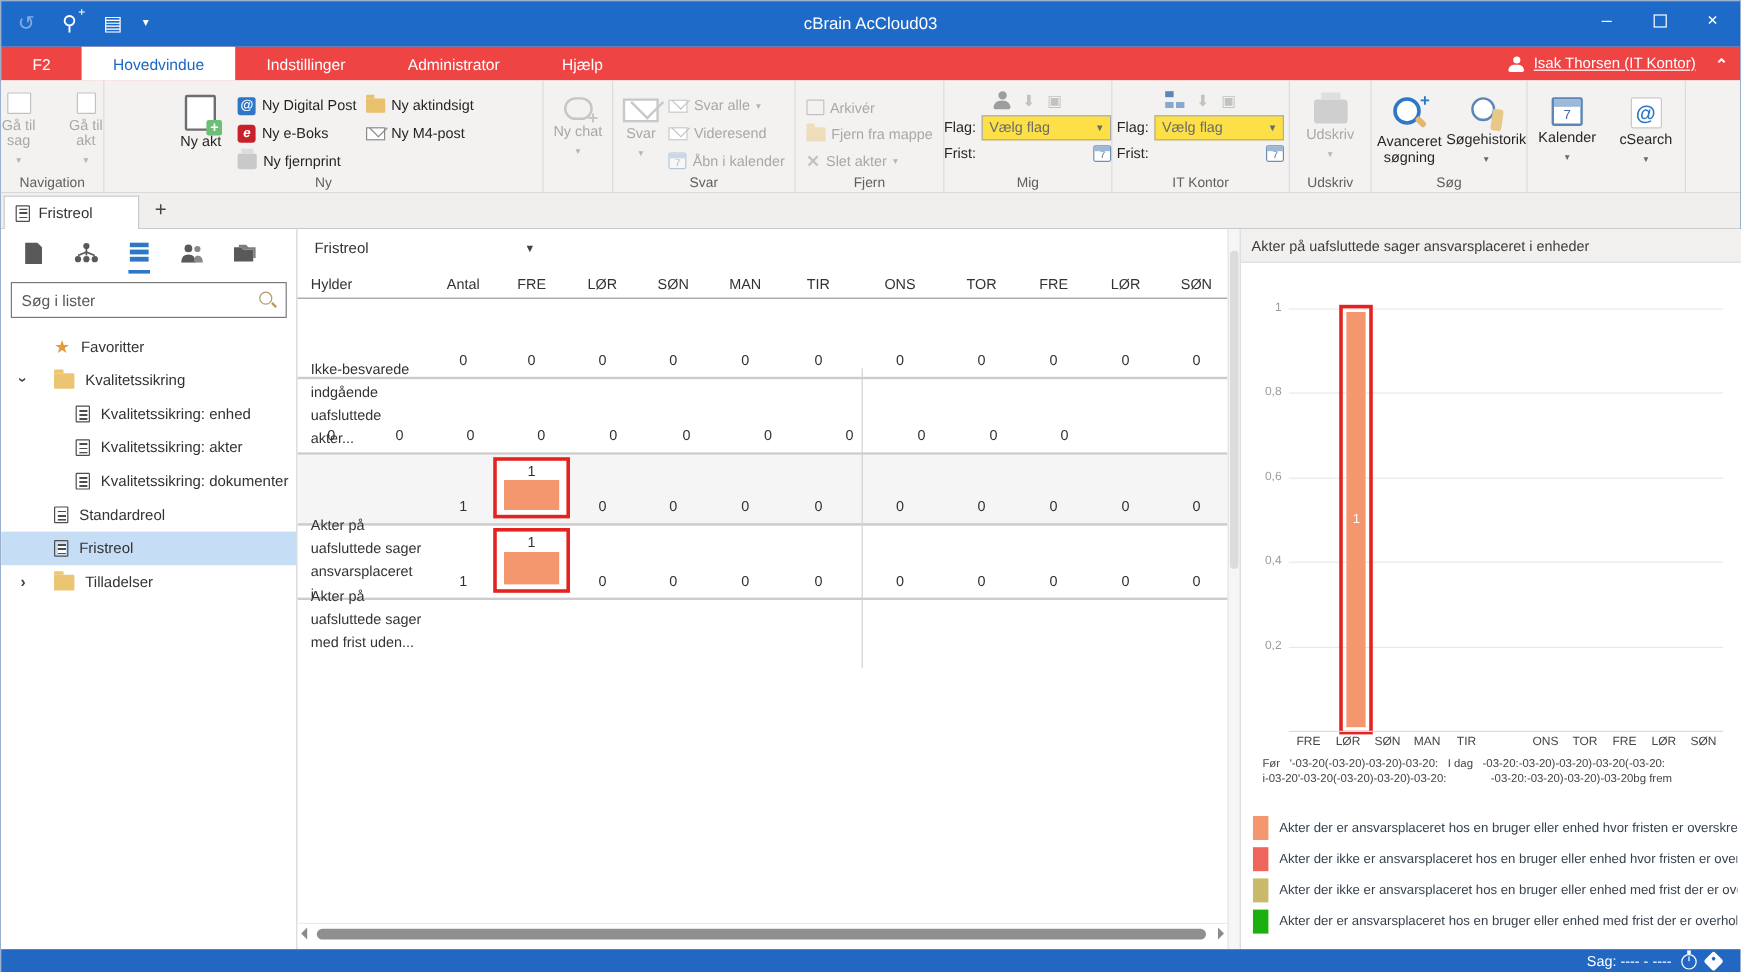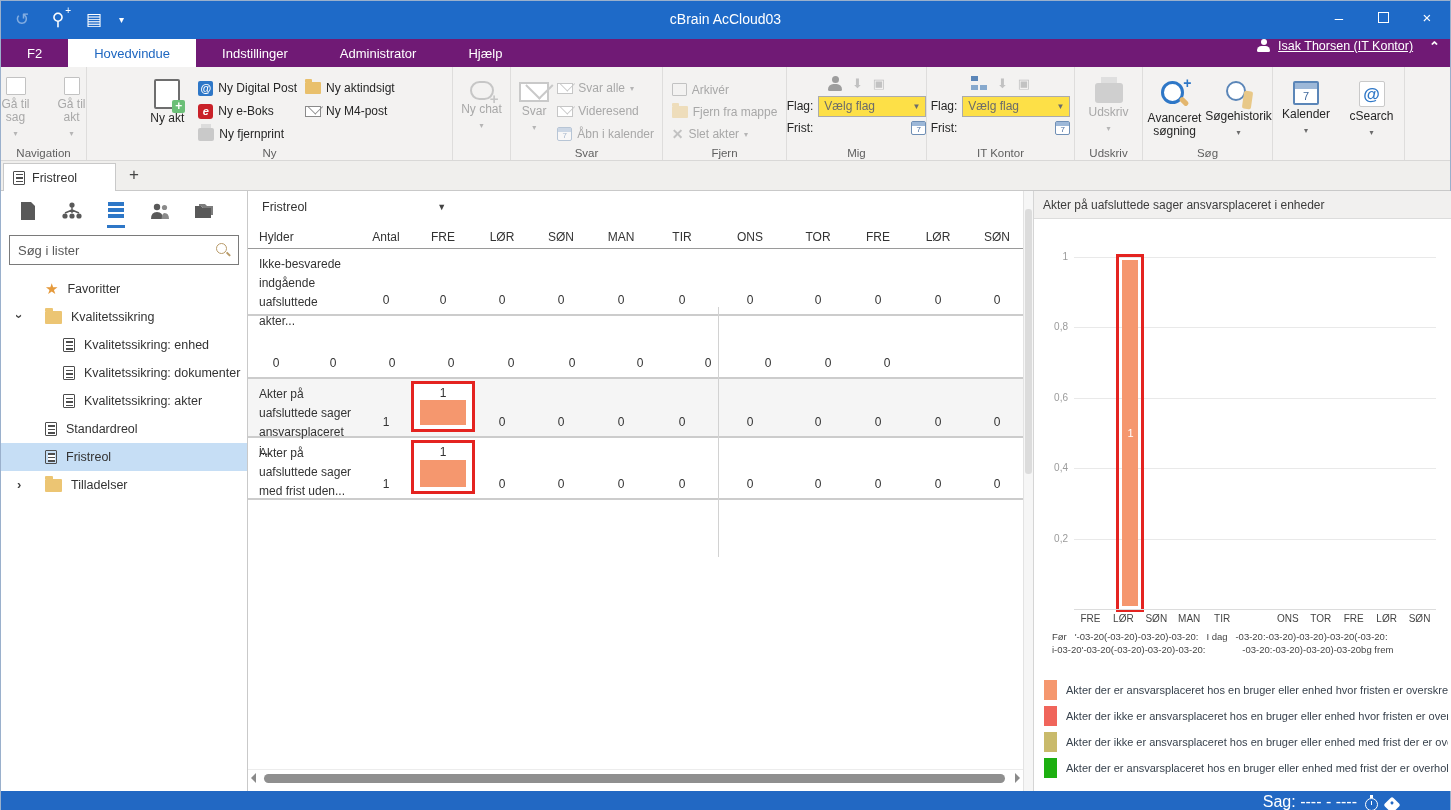--- a/index.html
+++ b/index.html
@@ -11,24 +11,24 @@
   #app-title { position:absolute; left:0; right:0; top:10px; text-align:center; font-size:14px; color:#fff; }
   .qa-icons { position:absolute; left:10px; top:7px; display:flex; align-items:center; gap:14px; }
   .qa { width:22px; height:22px; display:flex; align-items:center; justify-content:center; font-size:17px; color:#fff; }
   .qa.dim { color:rgba(255,255,255,.45); }
   .qa-caret { font-size:10px; color:#fff; }
   .win-btns { position:absolute; right:8px; top:4px; display:flex; gap:14px; }
   .win-btn { width:30px; height:24px; display:flex; align-items:center; justify-content:center; color:#fff; font-size:15px; }
   .wb-box { width:11px; height:11px; border:1.5px solid #fff; }
 
   
-  #menubar { position:absolute; left:0; top:38px; width:100%; height:28px; background:#701a75; display:flex; align-items:stretch; }
+  #menubar { position:absolute; left:0; top:38px; width:100%; height:28px; background:#ef4444; display:flex; align-items:stretch; }
   .menu-tab { padding:0 26px; display:flex; align-items:center; color:#fff; font-size:13px; cursor:default; }
   .menu-tab.active { background:#fff; color:#1d66c0; }
-  #menubar-right { position:absolute; right:10px; top:0; height:28px; display:flex; gap:8px; color:#fff; }
+  #menubar-right { position:absolute; right:10px; top:0; height:28px; display:flex; align-items:center; gap:8px; color:#fff; }
   #user-link { font-size:12.5px; color:#fff; text-decoration:underline; }
   .person-glyph { width:13px; height:13px; position:relative; }
   .person-glyph::before { content:""; position:absolute; left:3.5px; top:0; width:6px; height:6px; border-radius:50%; background:#fff; }
   .person-glyph::after { content:""; position:absolute; left:0; bottom:0; width:13px; height:6px; border-radius:6px 6px 2px 2px; background:#fff; }
   #ribbon-collapse { font-size:13px; font-weight:bold; color:#fff; margin-left:8px; }
 
   
   #ribbon { position:absolute; left:0; top:66px; width:100%; height:94px; background:#f3f2f1; border-bottom:1px solid #d9d8d7; display:flex; }
   .rgroup { position:relative; height:100%; border-right:1px solid #dedddc; padding:4px 4px 16px 4px; display:flex; justify-content:center; }
   .rgroup-label { position:absolute; left:0; right:0; bottom:1px; text-align:center; font-size:11.5px; color:#5f5f5f; }
@@ -127,21 +127,21 @@
   
   #list-selector { height:32px; display:flex; align-items:center; padding-left:14px; font-size:12.5px; color:#333; }
   #list-selector .sel-caret { margin-left:130px; font-size:9px; color:#444; }
   #thead { display:flex; height:26px; align-items:flex-end; border-bottom:1px solid #9a9a9a; font-size:12px; color:#333; padding-bottom:4px; }
   .hc { text-align:center; flex:none; }
   .hc.name { text-align:left; padding-left:11px; }
   #tbody { position:relative; }
   .drow { display:flex; border-bottom:2px solid #cccccc; position:relative; }
   .drow.shaded { background:#f5f5f5; }
   .cell { flex:none; position:relative; }
-  .cell-name { font-size:12px; color:#333; line-height:19px; padding:6px 2px 4px 11px; }
+  .cell-name { font-size:12px; color:#333; line-height:19px; padding:6px 2px 4px 11px;margin-top:44px; }
   .cell-num { display:flex; align-items:flex-end; justify-content:center; font-size:12px; color:#333; padding-bottom:7px; }
   .hl-box { position:absolute; left:50%; transform:translateX(-50%); top:2px; bottom:4px; width:64px; border:3px solid #e42320; background:#fff; display:flex; flex-direction:column; align-items:center; justify-content:space-between; padding:2px 0 4px 0; }
   .hl-val { font-size:12px; color:#333; }
   .hl-bar { width:46px; height:27px; background:#f5976e; }
   #col-divider { position:absolute; left:470px; top:58px; width:1px; height:250px; background:#d2d2d2; }
 
   
   #hscroll { position:absolute; left:0; bottom:4px; width:775px; height:18px; background:#fff; border-top:1px solid #ececec; }
   #hs-thumb { position:absolute; left:16px; right:18px; top:4px; height:9px; background:#8f8f8f; border-radius:4.5px; }
   .hs-arrow { position:absolute; top:3px; width:0; height:0; border:5px solid transparent; }
@@ -159,21 +159,21 @@
   .bar-hl { position:absolute; left:0; right:0; top:-3px; bottom:-3px; border:3px solid #e42320; }
   .bar-fill { position:absolute; left:3px; right:3px; top:3px; bottom:3px; background:#f5976e; display:flex; align-items:center; justify-content:center; color:#fff; font-size:11px; }
   .xtick { position:absolute; top:394px; transform:translateX(-50%); font-size:10px; color:#444; }
   .xsub { position:absolute; left:18px; right:2px; font-size:9.5px; color:#444; white-space:pre; overflow:hidden; }
   #legend { position:absolute; left:10px; top:486px; right:4px; }
   .leg-item { display:flex; align-items:center; gap:9px; height:26px; overflow:hidden; }
   .leg-chip { width:13px; height:20px; flex:none; }
   .leg-text { font-size:11px; color:#38424d; white-space:nowrap; overflow:hidden; }
 
   
-  #statusbar { position:absolute; left:0; top:790px; width:100%; height:20px; background:#2268c3; color:#fff; display:flex; align-items:flex-end; justify-content:flex-end; gap:8px; padding-right:52px; font-size:16px; }
+  #statusbar { position:absolute; left:0; top:790px; width:100%; height:20px; background:#2268c3; color:#fff; display:flex; align-items:center; justify-content:flex-end; gap:8px; padding-right:16px; font-size:12px; }
   .ic-stopwatch { width:13px; height:13px; border:1.5px solid #fff; border-radius:50%; position:relative; }
   .ic-stopwatch::before { content:""; position:absolute; left:4px; top:-4px; width:2.5px; height:3px; background:#fff; }
   .ic-stopwatch::after { content:""; position:absolute; left:4.5px; top:1.5px; width:1.5px; height:4px; background:#fff; }
   .ic-tag { width:12px; height:12px; background:#fff; border-radius:2px; transform:rotate(45deg); position:relative; }
   .ic-tag::after { content:""; position:absolute; left:2.5px; top:2.5px; width:3px; height:3px; border-radius:50%; background:#2268c3; }
 </style>
 </head>
 <body>
 
 <div id="app">
@@ -460,25 +460,25 @@
             <span class="tree-chev"><span class="chev-down">›</span></span>
             <span class="tfolder"></span>
             <span>Kvalitetssikring</span>
           </div>
         <div class="trow-item child">
             <span class="ic-list"></span>
             <span>Kvalitetssikring: enhed</span>
           </div>
         <div class="trow-item child">
             <span class="ic-list"></span>
-            <span>Kvalitetssikring: dokumenter</span>
+            <span>Kvalitetssikring: akter</span>
           </div>
         <div class="trow-item child">
             <span class="ic-list"></span>
-            <span>Kvalitetssikring: akter</span>
+            <span>Kvalitetssikring: dokumenter</span>
           </div>
         <div class="trow-item">
             <span class="ic-list"></span>
             <span>Standardreol</span>
           </div>
         <div class="trow-item selected">
             <span class="ic-list"></span>
             <span>Fristreol</span>
           </div>
         <div class="trow-item">

